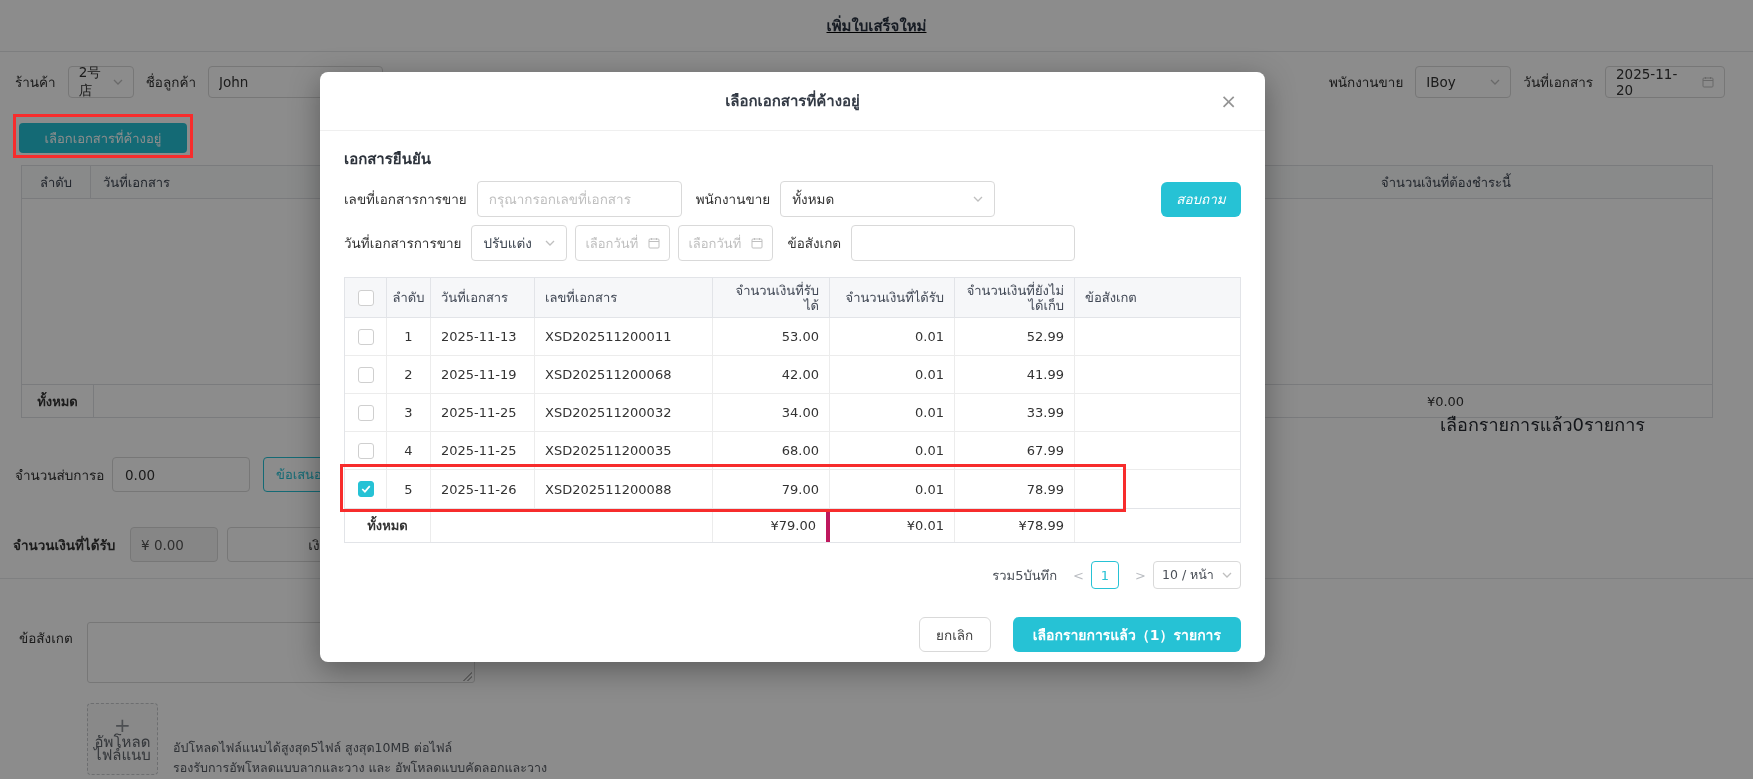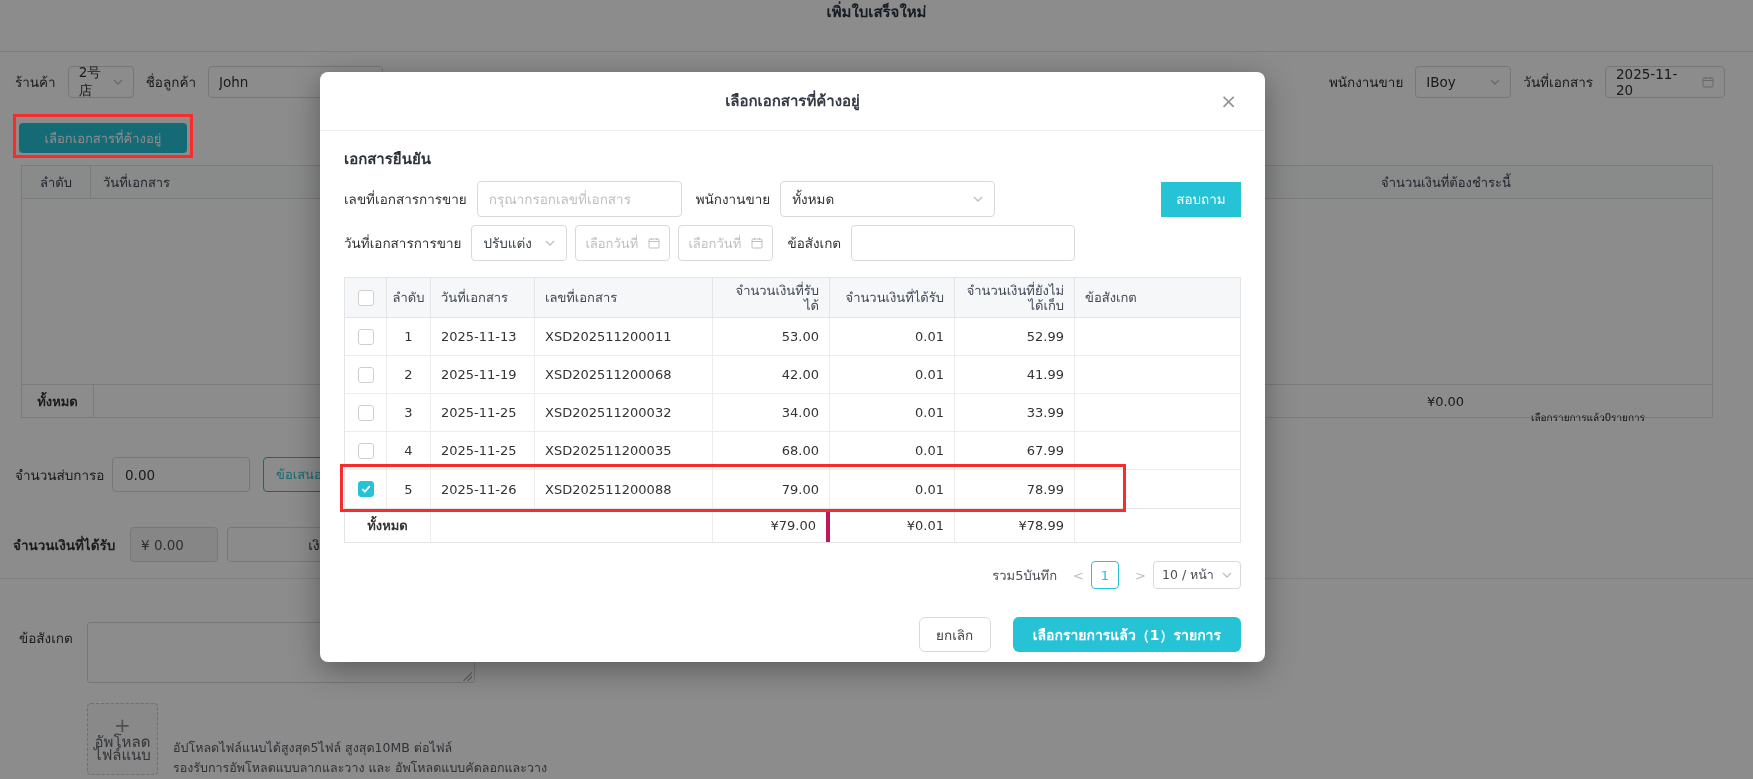--- a/index.html
+++ b/index.html
@@ -1,21 +1,21 @@
 <!DOCTYPE html>
 <html><head>
 <meta charset="utf-8">
 <style>
   html,body{margin:0;padding:0;background:#555;}
   *{box-sizing:border-box;font-family:"DejaVu Sans","Liberation Sans",sans-serif;}
   .stage{position:relative;width:1753px;height:779px;background:#fff;overflow:hidden;}
 
   
   .bg-page{position:absolute;inset:0;background:#fff;}
-  .topbar{position:absolute;left:0;top:0;width:100%;height:52px;border-bottom:1px solid #e4e6e8;display:flex;align-items:flex-start;justify-content:center;}
+  .topbar{position:absolute;left:0;top:0;width:100%;height:52px;border-bottom:1px solid #e4e6e8;display:flex;align-items:center;justify-content:center;text-decoration:underline;}
   .page-title{font-size:15px;font-weight:700;color:#2b3442;}
 
   .form-left{position:absolute;left:15px;top:66px;display:flex;align-items:center;gap:12px;height:32px;}
   .form-right{position:absolute;right:28px;top:66px;display:flex;align-items:center;gap:12px;height:32px;}
   .flabel{font-size:13.5px;color:#333;white-space:nowrap;}
   .sel,.inp,.dateinp{height:32px;border:1px solid #d9d9d9;border-radius:4px;background:#fff;display:flex;align-items:center;padding:0 10px;font-size:13.5px;color:#333;}
   .sel .chev{margin-left:auto;}
   .sel-store{width:66px;}
   .inp-customer{width:175px;border:1px solid #d9d9d9;border-radius:4px;height:32px;padding:0 10px;font-size:13.5px;color:#333;}
   .sel-sales{width:96px;}
@@ -29,21 +29,21 @@
   .bh1{width:69px;text-align:center;border-right:1px solid #dfe1e4;height:100%;display:flex;align-items:center;justify-content:center;}
   .bh2{width:243px;padding-left:12px;border-right:1px solid #dfe1e4;height:100%;display:flex;align-items:center;}
   .bh3{flex:1;}
   .bh4{width:533px;text-align:center;border-left:1px solid #dfe1e4;height:100%;display:flex;align-items:center;justify-content:center;}
   .bgbody{height:185px;background:#fff;}
   .bgtotal{display:flex;height:33px;border-top:1px solid #dfe1e4;align-items:center;font-size:13px;color:#333;}
   .bt1{width:72px;display:flex;align-items:center;justify-content:center;border-right:1px solid #dfe1e4;height:100%;font-weight:600;}
   .bt2{flex:1;}
   .bt3{width:533px;display:flex;align-items:center;justify-content:center;height:100%;}
 
-  .selected-summary{position:absolute;top:410px;right:108px;font-size:10px;color:#23272e;margin-left:12px;}
+  .selected-summary{position:absolute;top:410px;right:108px;font-size:18px;color:#23272e;margin-left:12px;}
 
   .discount-row{position:absolute;left:15px;top:457px;display:flex;align-items:center;height:35px;}
   .discount-row .flabel{width:97px;}
   .inp-discount{width:138px;height:35px;border:1px solid #d9d9d9;border-radius:4px;padding:0 12px;font-size:13.5px;color:#333;}
   .offer-btn{margin-left:13px;height:35px;padding:0 12px;border:1px solid #26c2d5;color:#26c2d5;background:#fff;border-radius:4px;font-size:13px;white-space:nowrap;}
 
   .received-row{position:absolute;left:13px;top:527px;display:flex;align-items:center;height:35px;}
   .received-row .flabel{width:117px;font-weight:600;}
   .inp-received{width:88px;height:35px;border:1px solid #d9d9d9;background:#f5f5f5;border-radius:4px;padding:0 10px;font-size:13.5px;color:#555;display:flex;align-items:center;}
   .cash-btn{margin-left:9px;width:200px;height:35px;border:1px solid #d9d9d9;background:#fdfdfd;border-radius:4px;font-size:13.5px;color:#333;display:flex;align-items:center;justify-content:center;}
@@ -74,21 +74,21 @@
   .frow{display:flex;align-items:center;height:36px;font-size:13.5px;color:#333;}
   .frow1{margin-top:12px;}
   .frow2{margin-top:8px;}
   .mlabel{margin-right:10px;white-space:nowrap;}
   .minp{height:36px;border:1px solid #d9d9d9;border-radius:4px;padding:0 11px;font-size:13.5px;color:#333;}
   .minp::placeholder,.inp-customer::placeholder,.remark-area::placeholder{color:#bfbfbf;}
   .msel{height:36px;border:1px solid #d9d9d9;border-radius:4px;display:flex;align-items:center;padding:0 11px;font-size:13.5px;color:#333;background:#fff;}
   .msel .chev{margin-left:auto;}
   .inp-docno{width:205px;}
   .sel-all{width:215px;margin-right:0;}
-  .query-btn{margin-left:auto;width:80px;height:35px;background:#26c2d5;color:#fff;border:none;border-radius:0;font-size:13.5px;}
+  .query-btn{margin-left:auto;width:80px;height:35px;background:#26c2d5;color:#fff;border:none;border-radius:6px;font-size:13.5px;font-style:italic;}
   .sel-mode{width:96px;margin-right:8px;color:#3c4450;}
   .mdate{width:95px;height:36px;border:1px solid #d9d9d9;border-radius:4px;display:flex;align-items:center;padding:0 9px;font-size:13px;color:#bfbfbf;margin-right:8px;gap:4px;}
   .mdate .cal{margin-left:auto;}
   .lbl-remark{margin-left:6px;}
   .inp-fremark{width:224px;}
 
   
   .mtable{margin-top:16px;border:1px solid #e2e4e8;font-size:13px;color:#333;}
   .mhead{display:flex;background:#f6f7f9;border-bottom:1px solid #e2e4e8;min-height:40px;align-items:stretch;color:#414855;}
   .mhead .cell{display:flex;align-items:center;border-right:1px solid #e2e4e8;padding:2px 10px;line-height:15px;}

